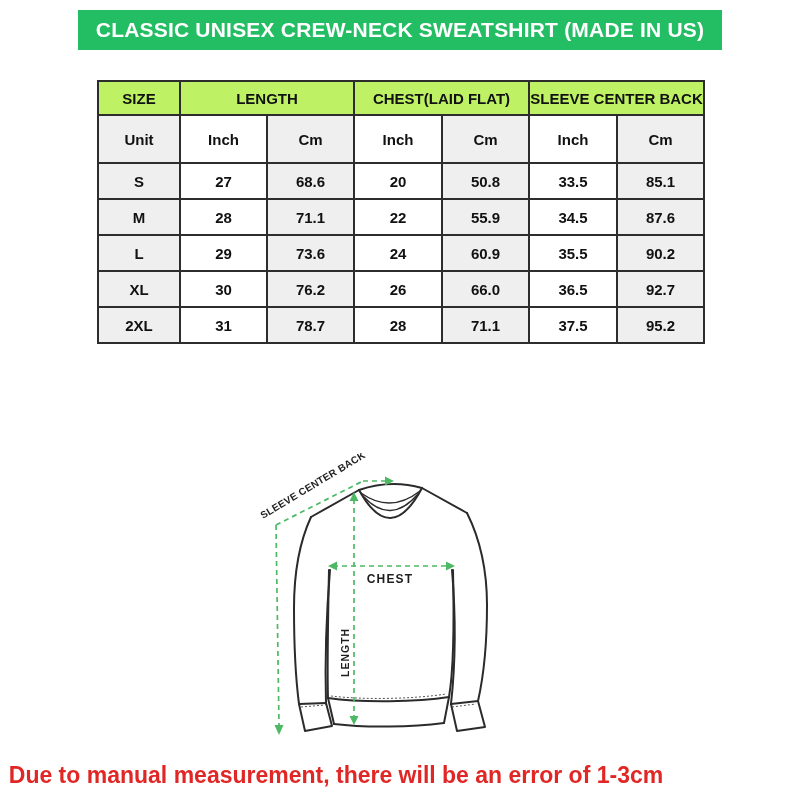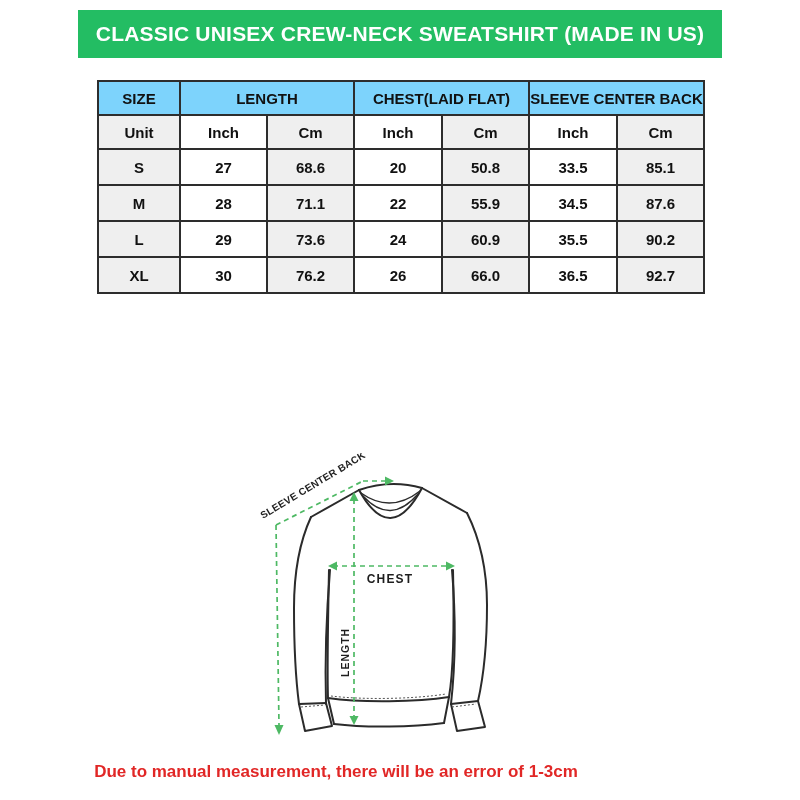--- a/index.html
+++ b/index.html
@@ -1,42 +1,42 @@
 <!DOCTYPE html>
 <html><head>
 <meta charset="utf-8">
 <style>
   html,body{margin:0;padding:0;}
   body{
     width:800px;height:800px;background:#ffffff;position:relative;overflow:hidden;
     font-family:"Liberation Sans", sans-serif;
   }
   .banner{
-    position:absolute;left:78px;top:10px;width:644px;height:48px;
+    position:absolute;left:78px;top:10px;width:644px;height:40px;
     background:#23BD63;color:#ffffff;display:flex;align-items:center;justify-content:center;
     font-size:21px;font-weight:bold;letter-spacing:.2px;white-space:nowrap;
   }
   table.size-chart{
     position:absolute;left:97px;top:80px;width:606px;
     border-collapse:collapse;table-layout:fixed;
   }
   table.size-chart td{
     border:2px solid #2d2d2d;text-align:center;vertical-align:middle;
     font-size:15px;font-weight:bold;color:#111;padding:0;background:#ffffff;
   }
   tr.group-row{height:34px;}
-  tr.unit-row{height:34px;}
+  tr.unit-row{height:48px;}
   tr.data-row{height:36px;}
-  tr.group-row td{background:#7dd3fc;}
+  tr.group-row td{background:#bef264;}
   tr.unit-row td:nth-child(odd){background:#efefef;}
   tr.data-row td:nth-child(odd){background:#efefef;}
   .diagram{position:absolute;left:252px;top:453px;}
   .footnote{
     position:absolute;left:0;top:762px;width:672px;text-align:center;
-    font-size:17px;font-weight:bold;color:#E12726;
+    font-size:23px;font-weight:bold;color:#E12726;
   }
 </style>
 </head>
 <body>
 
 <div class="banner">
   <span>CLASSIC UNISEX CREW-NECK SWEATSHIRT (MADE IN US)</span>
 </div>
 
 <table class="size-chart">
@@ -94,20 +94,29 @@
   </tr>
   <tr class="data-row">
     <td>XL</td>
     <td>30</td>
     <td>76.2</td>
     <td>26</td>
     <td>66.0</td>
     <td>36.5</td>
     <td>92.7</td>
   </tr>
+  <tr class="data-row">
+    <td>2XL</td>
+    <td>31</td>
+    <td>78.7</td>
+    <td>28</td>
+    <td>71.1</td>
+    <td>37.5</td>
+    <td>95.2</td>
+  </tr>
   </tbody>
 </table>
 
 <svg class="diagram" width="270" height="300" viewBox="0 0 270 300" xmlns="http://www.w3.org/2000/svg">
 
   <g fill="none" stroke="#2b2b2b" stroke-width="2" stroke-linecap="round" stroke-linejoin="round">
 
     <path d="M107,37 L59,64"></path>
     <path d="M170,35 L215,60"></path>
 

